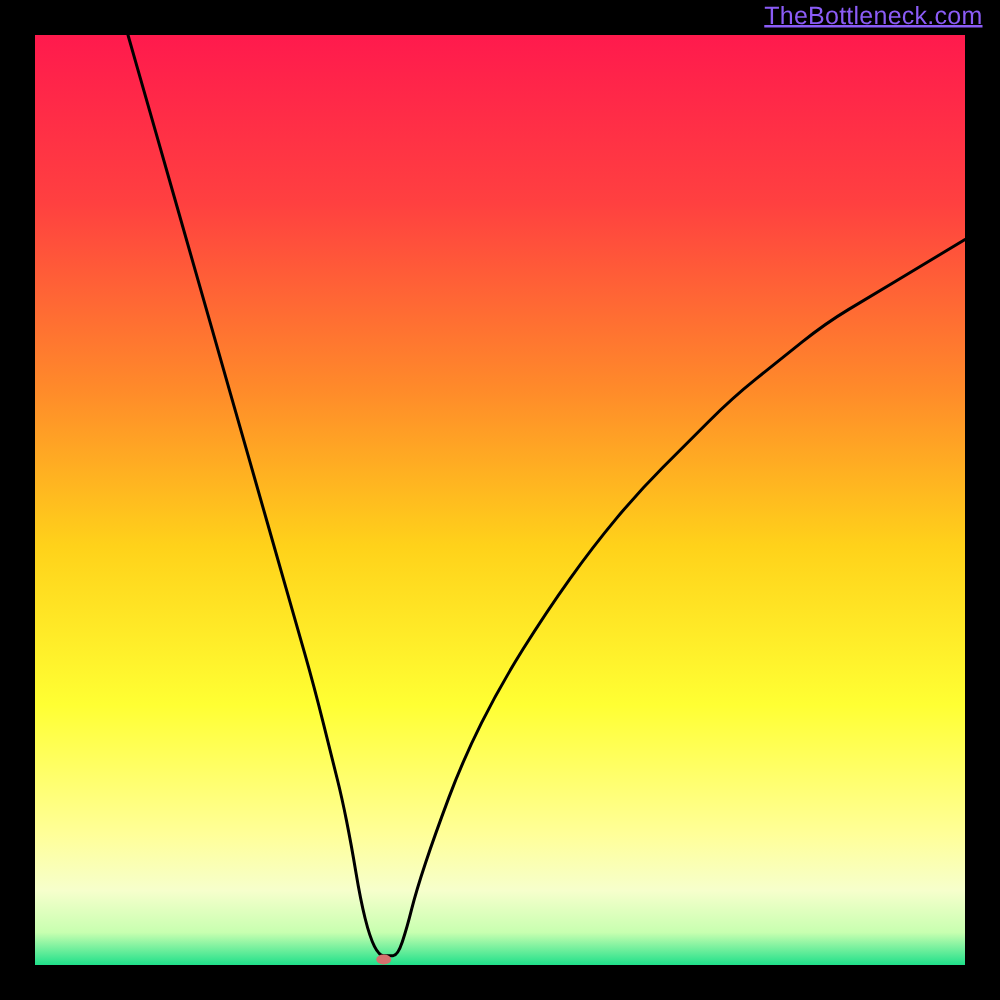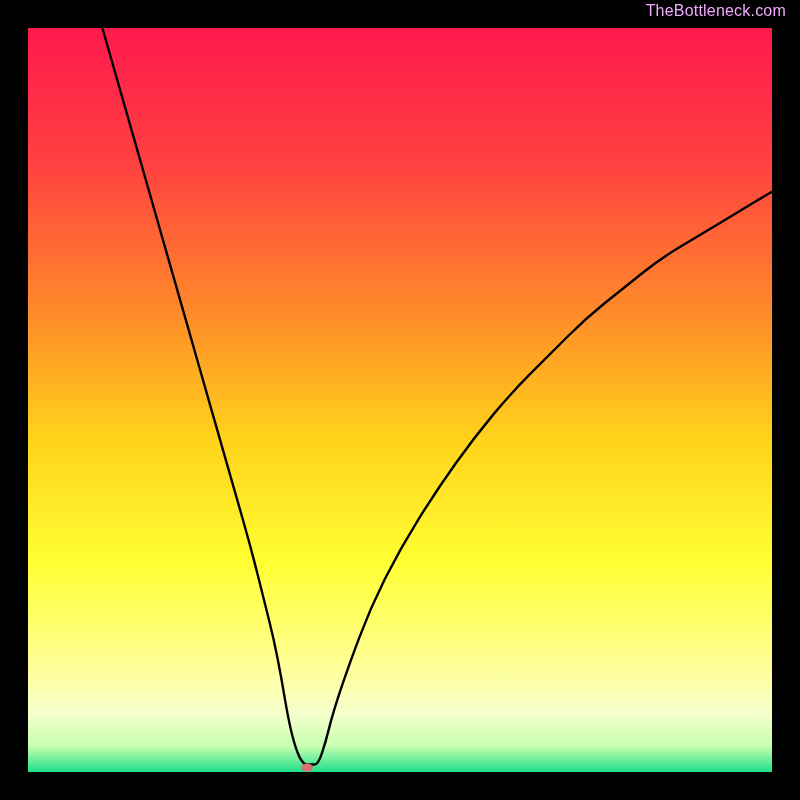--- a/index.html
+++ b/index.html
@@ -14,24 +14,25 @@
   .frame {
     position: relative;
     width: 800px;
     height: 800px;
     background: #000;
   }
   .attribution {
     position: absolute;
     top: 2px;
     right: 14px;
-    color: #f0abfc;
-    font-size: 16px;
+    color: #8b5cf6;
+    font-size: 20px;
     font-weight: 400;
     letter-spacing: 0.2px;
+    text-decoration: underline;
   }
   .plot-area {
     position: absolute;
     left: 28px;
     top: 28px;
     width: 744px;
     height: 744px;
     overflow: hidden;
   }
   svg {

